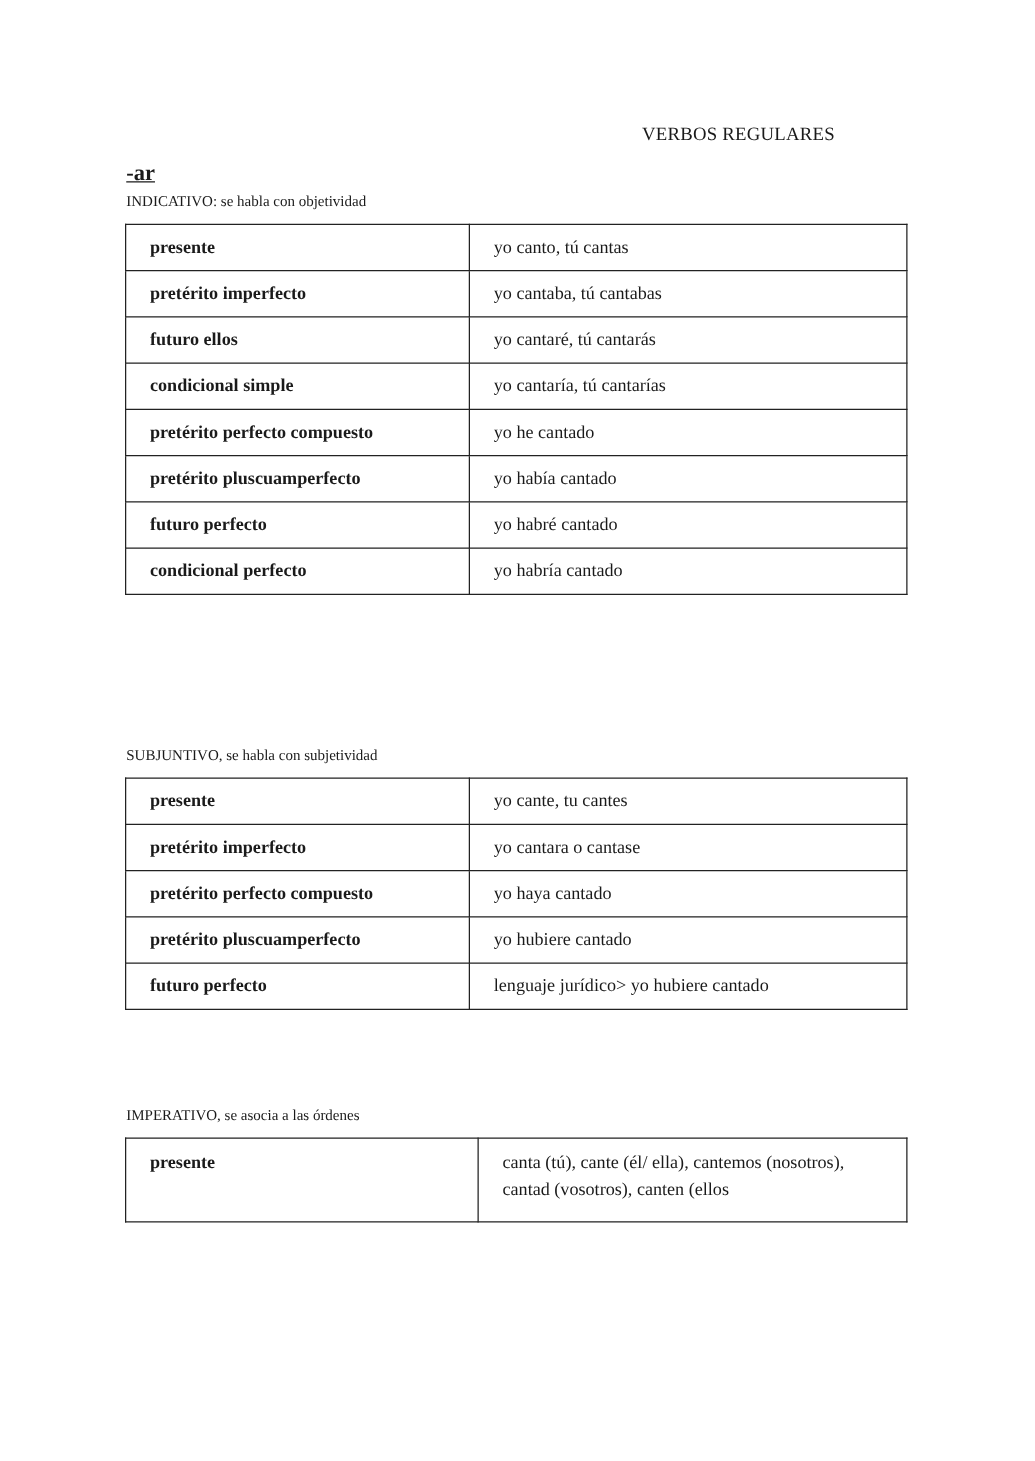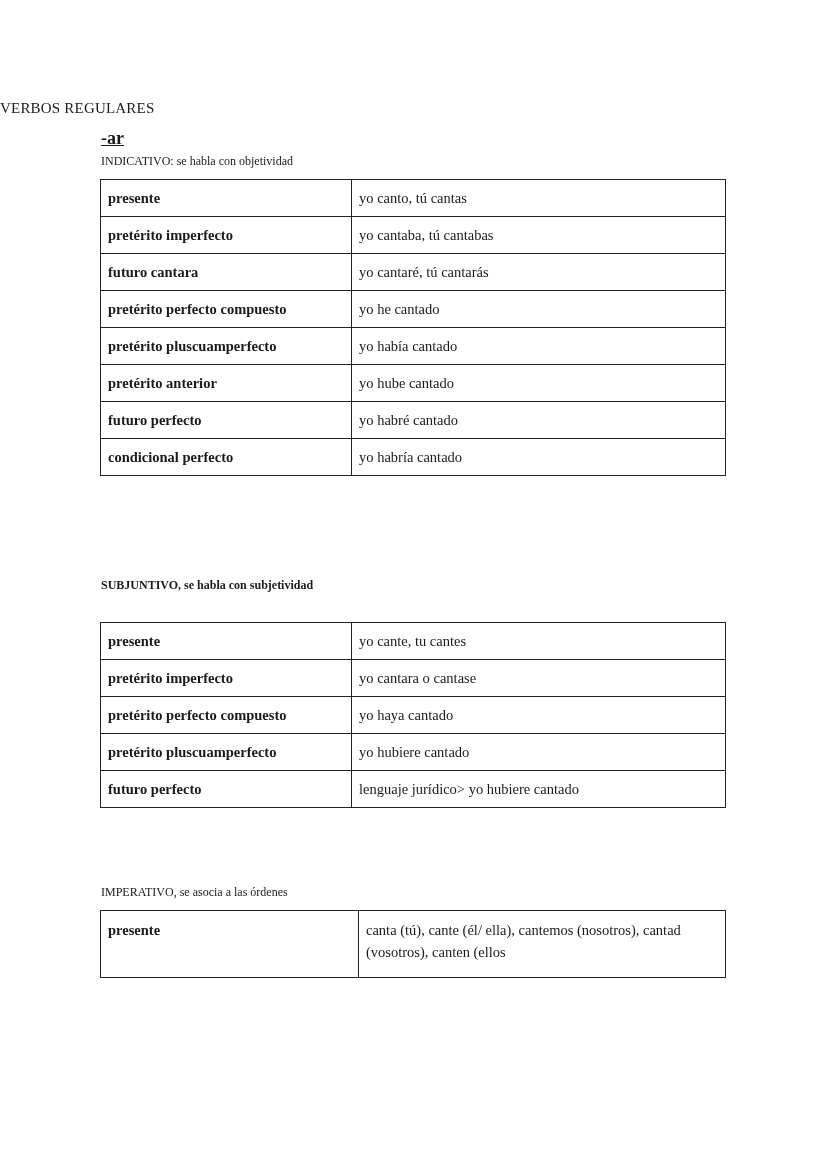--- a/index.html
+++ b/index.html
@@ -3,47 +3,47 @@
   <meta charset="utf-8">
   <style>
     html, body { margin: 0; padding: 0; background: #ffffff; }
     body {
       width: 828px; height: 1169px; position: relative; overflow: hidden;
       font-family: "Liberation Serif", "DejaVu Serif", serif;
       color: #1a1a1a;
     }
     .doc-title {
       position: absolute; left: 0; width: 668px; top: 100px;
-      text-align: left; font-size: 15px; letter-spacing: 0.2px;
+      text-align: right; font-size: 15px; letter-spacing: 0.2px;
     }
     .subsection {
       position: absolute; left: 101px; top: 128px;
       font-size: 18px; font-weight: bold; text-decoration: underline;
     }
     .section-label {
       position: absolute; left: 101px; font-size: 12px;
     }
     table.conj {
       position: absolute; left: 100px; width: 626px;
       border-collapse: collapse; table-layout: fixed;
       font-size: 14.5px;
     }
     table.conj td {
       border: 1.5px solid #222;
-      padding: 0 7px;
+      padding: 0 19px;
       height: 36px;
       vertical-align: middle;
       margin-left: 47px;
     }
     table.conj td.tense { font-weight: bold; width: 236px; }
     table.conj.imp td { height: 58px; vertical-align: top; padding-top: 8px; line-height: 22px; }
     table.conj.imp td.tense { width: 243px; }
     #indicativo-label { top: 154px; }
     #indicativo-table { top: 179px; }
-    #subjuntivo-label { top: 578px; font-weight: bold; }
+    #subjuntivo-label { top: 597px; }
     #subjuntivo-table { top: 622px; }
     #imperativo-label { top: 885px; text-align: center; }
     #imperativo-table { top: 910px; }
   </style>
 </head>
 <body>
 
 <div class="doc-title">VERBOS REGULARES</div>
 <div class="subsection">-ar</div>
 
@@ -52,34 +52,34 @@
     <tbody>
       <tr>
         <td class="tense">presente</td>
         <td>yo canto, tú cantas</td>
       </tr>
       <tr>
         <td class="tense">pretérito imperfecto</td>
         <td>yo cantaba, tú cantabas</td>
       </tr>
       <tr>
-        <td class="tense">futuro cantara</td>
+        <td class="tense">futuro ellos</td>
         <td>yo cantaré, tú cantarás</td>
+      </tr>
+      <tr>
+        <td class="tense">condicional simple</td>
+        <td>yo cantaría, tú cantarías</td>
       </tr>
       <tr>
         <td class="tense">pretérito perfecto compuesto</td>
         <td>yo he cantado</td>
       </tr>
       <tr>
         <td class="tense">pretérito pluscuamperfecto</td>
         <td>yo había cantado</td>
-      </tr>
-      <tr>
-        <td class="tense">pretérito anterior</td>
-        <td>yo hube cantado</td>
       </tr>
       <tr>
         <td class="tense">futuro perfecto</td>
         <td>yo habré cantado</td>
       </tr>
       <tr>
         <td class="tense">condicional perfecto</td>
         <td>yo habría cantado</td>
       </tr>
     </tbody>

